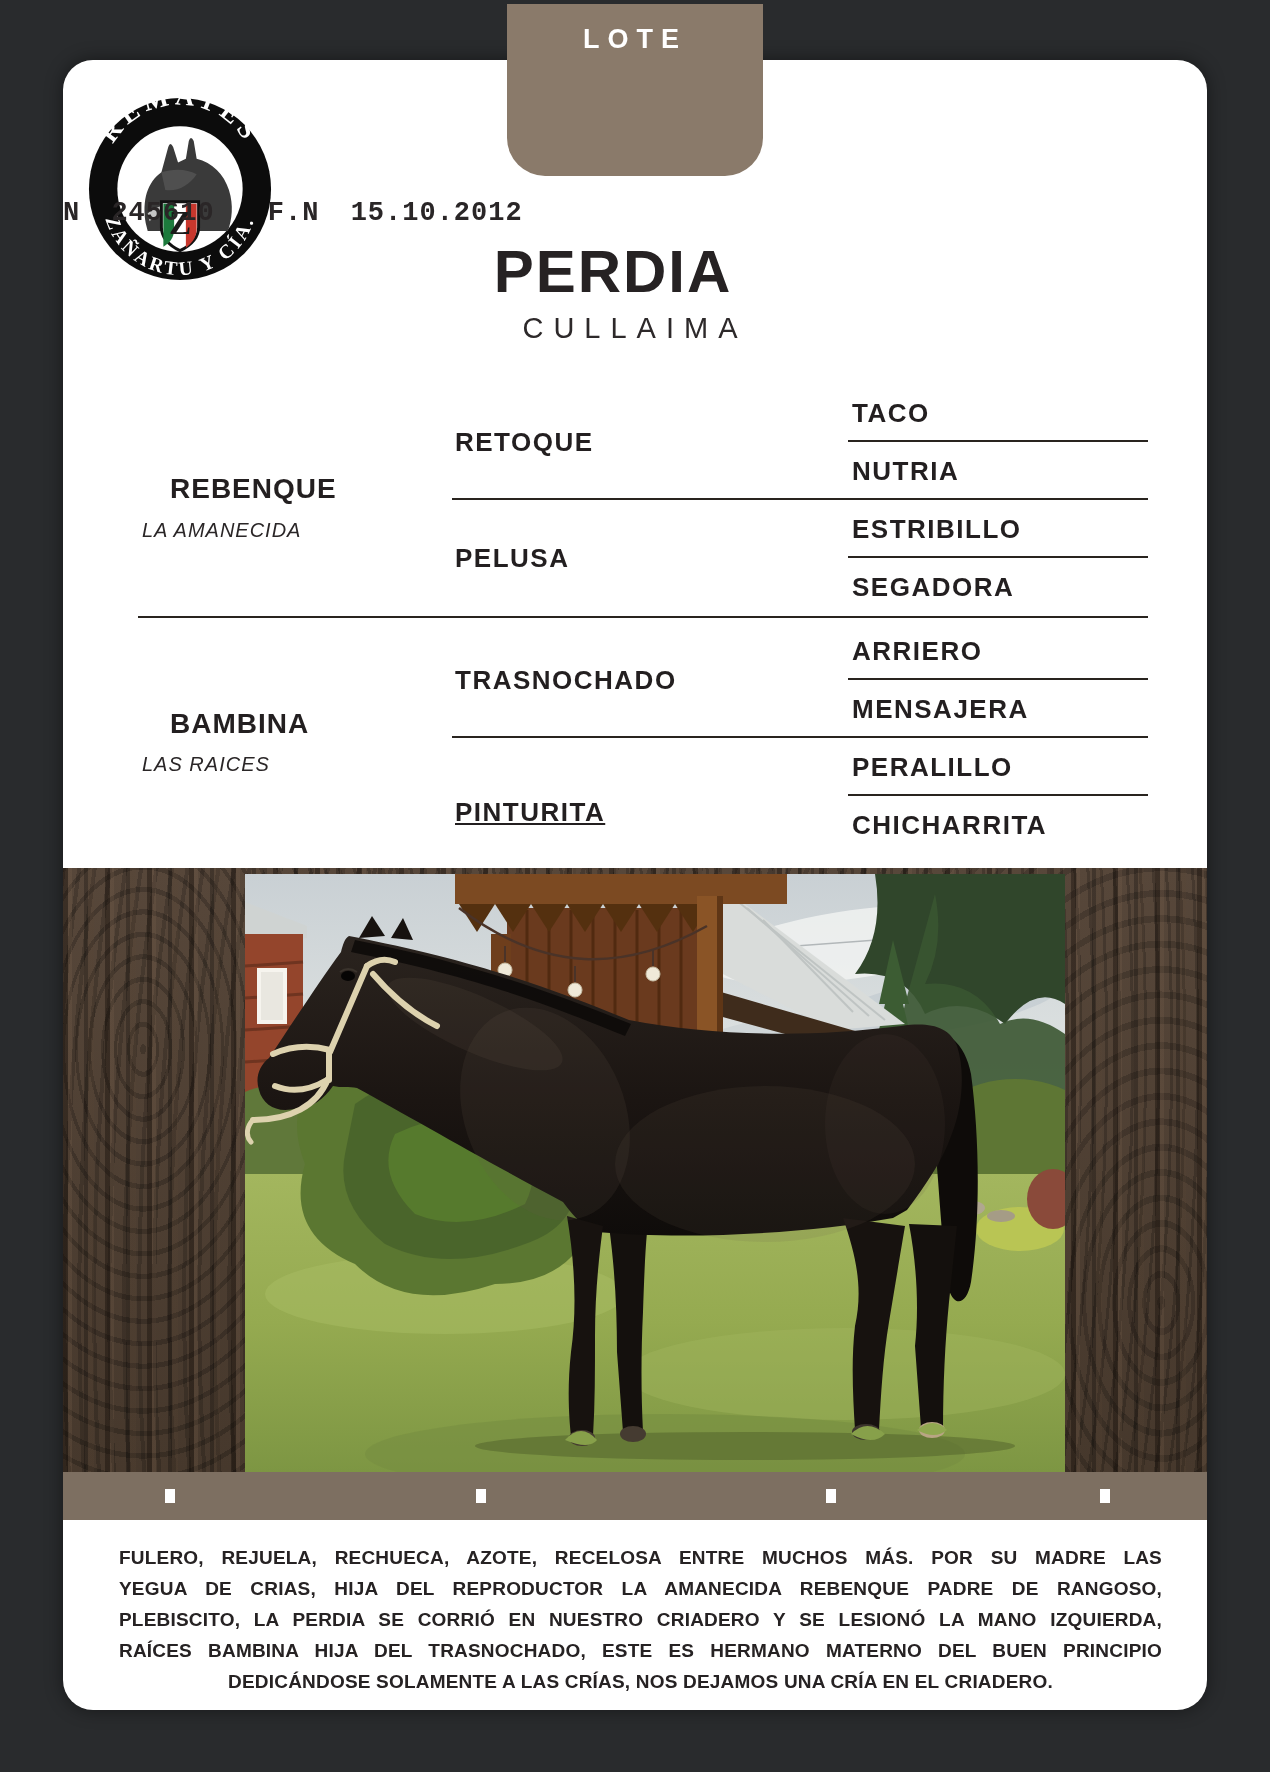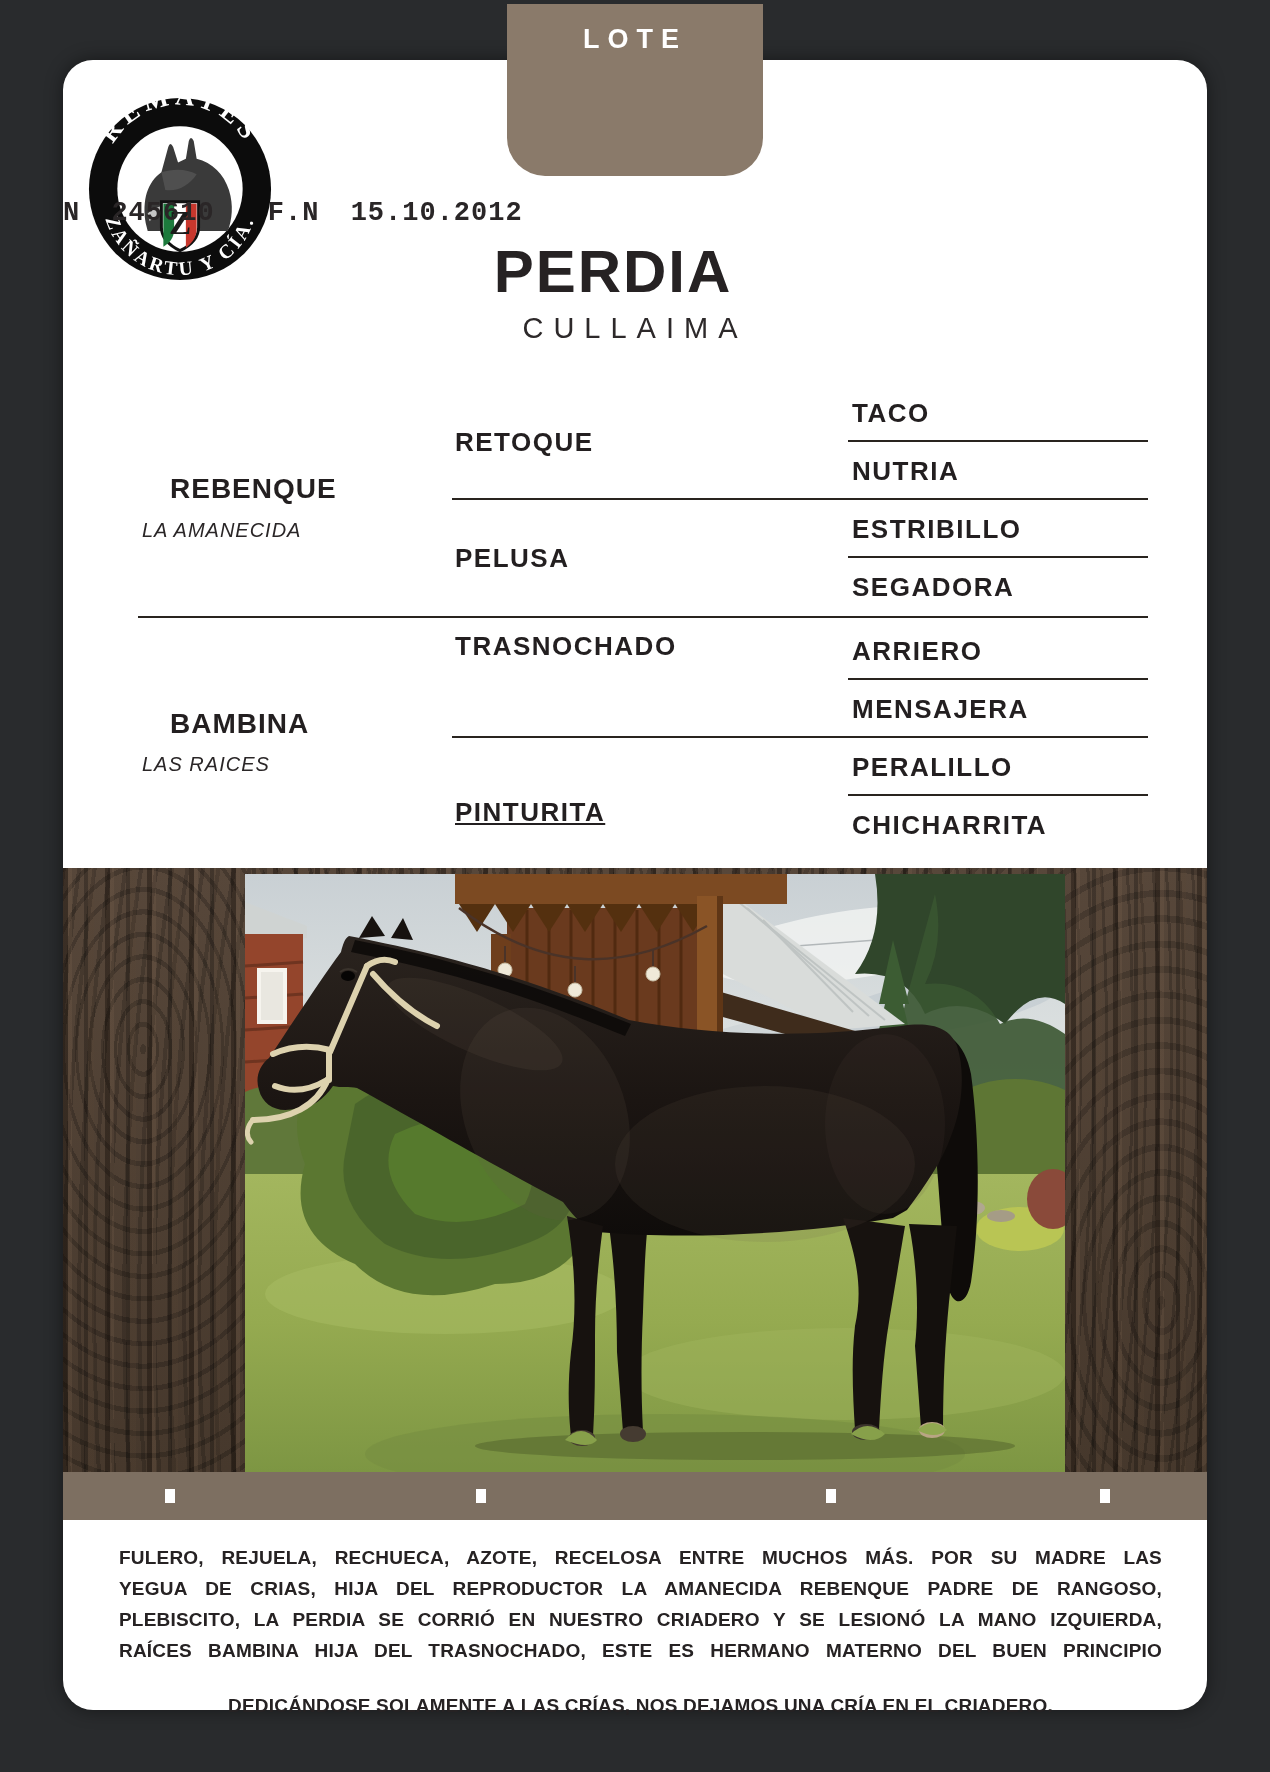--- a/index.html
+++ b/index.html
@@ -35,21 +35,21 @@
             rgba(0,0,0,0) 31px, rgba(0,0,0,0) 42px),
           repeating-radial-gradient(ellipse 110px 190px at 7% 30%, rgba(0,0,0,.20) 0 3px, rgba(0,0,0,0) 3px 13px),
           repeating-radial-gradient(ellipse 130px 220px at 96% 72%, rgba(0,0,0,.18) 0 4px, rgba(0,0,0,0) 4px 15px),
           linear-gradient(180deg,#57473a,#46382c);}
   .photo{left:182px;top:6px;width:820px;height:598px;overflow:hidden;background:#9aad55;}
   .band{left:63px;top:1472px;width:1144px;height:48px;background:#7d6f61;z-index:4;}
   .mark{position:absolute;top:17px;width:10px;height:14px;background:#ffffff;}
   .desc{left:119px;top:1542px;width:1043px;color:#262223;}
   .desc .dline{font-size:19px;font-weight:700;letter-spacing:.2px;line-height:31px;
                text-align:justify;text-align-last:justify;white-space:normal;}
-  .desc .dline.last{text-align:right;text-align-last:center;margin-top:24px;}
+  .desc .dline.last{text-align:right;text-align-last:center;}
 </style>
 </head>
 <body>
 
 <div class="stage">
 
   <div class="abs card"></div>
 
   <div class="abs badge">
     <span class="lote">LOTE</span>
@@ -94,21 +94,21 @@
   <div class="abs hname">PERDIA</div>
   <div class="abs subname">CULLAIMA</div>
 
   <div class="abs ped-g1" style="left:142px;top:473px;">REBENQUE</div>
   <div class="abs ped-farm" style="left:142px;top:519px;">LA AMANECIDA</div>
   <div class="abs ped-g1" style="left:142px;top:708px;">BAMBINA</div>
   <div class="abs ped-farm" style="left:142px;top:753px;">LAS RAICES</div>
 
   <div class="abs ped-name" style="left:455px;top:427px;">RETOQUE</div>
   <div class="abs ped-name" style="left:455px;top:543px;">PELUSA</div>
-  <div class="abs ped-name" style="left:455px;top:631px;">TRASNOCHADO</div>
+  <div class="abs ped-name" style="left:455px;top:665px;">TRASNOCHADO</div>
   <div class="abs ped-name" style="left:455px;top:797px;text-decoration:underline;">PINTURITA</div>
 
   <div class="abs ped-name" style="left:852px;top:398px;">TACO</div>
   <div class="abs ped-name" style="left:852px;top:456px;">NUTRIA</div>
   <div class="abs ped-name" style="left:852px;top:514px;">ESTRIBILLO</div>
   <div class="abs ped-name" style="left:852px;top:572px;">SEGADORA</div>
   <div class="abs ped-name" style="left:852px;top:636px;">ARRIERO</div>
   <div class="abs ped-name" style="left:852px;top:694px;">MENSAJERA</div>
   <div class="abs ped-name" style="left:852px;top:752px;">PERALILLO</div>
   <div class="abs ped-name" style="left:852px;top:810px;">CHICHARRITA</div>

